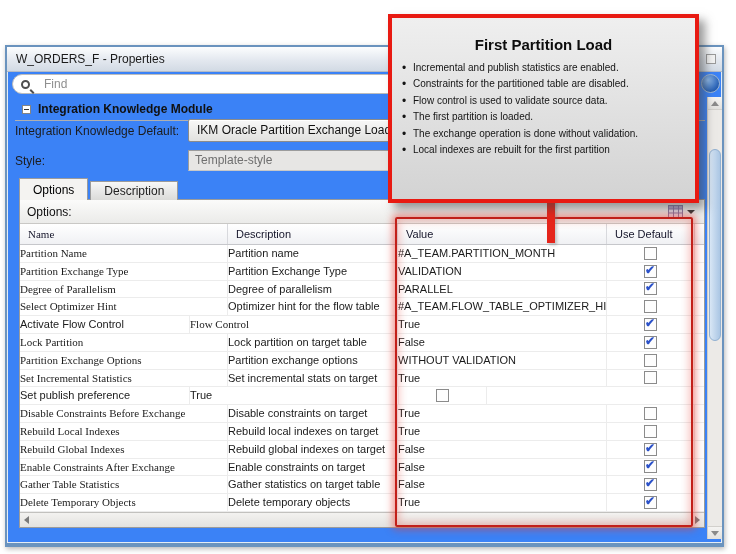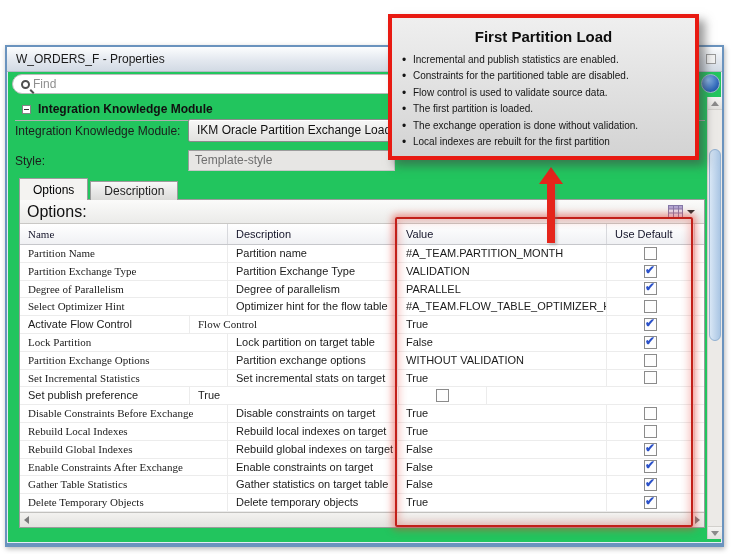--- a/index.html
+++ b/index.html
@@ -1,31 +1,31 @@
 <!DOCTYPE html>
 <html><head>
 <meta charset="utf-8">
 <style>
   * { margin:0; padding:0; box-sizing:border-box; }
   body { font-family:"Liberation Sans", sans-serif; background:#ffffff; }
   .page { position:relative; width:736px; height:554px; background:#ffffff; overflow:hidden; }
 
   
   .window { position:absolute; left:5px; top:45px; width:719px; height:502px;
-    border:2px solid #6a93be; border-bottom-width:4px; background:#22c55e;
+    border:2px solid #6a93be; border-bottom-width:4px; background:#3b82f6;
     box-shadow: inset 0 0 0 1px #e4ecf4, 1px 2px 5px rgba(0,0,0,.28); }
   .titlebar { position:relative; height:25px; line-height:25px; padding-left:9px;
     font-size:12px; color:#1a1a1a;
     background:linear-gradient(#fcfdfe,#e3e8ef 55%,#d2dae4); border-bottom:1px solid #b4bbc6; }
   .small-btn { position:absolute; right:6px; top:7px; width:10px; height:10px;
     border:1px solid #9a9a9a; background:#f2f2f2; }
   .findrow { position:relative; height:25px; }
   .findbox { position:absolute; left:5px; top:2px; width:680px; height:20px;
     border:1px solid #bcbcbc; border-radius:10px; background:#ffffff;
-    display:flex; align-items:center; gap:3px; padding-left:8px; }
+    display:flex; align-items:center; gap:14px; padding-left:8px; }
   .search-icon { width:9px; height:9px; border:2px solid #4f4f4f; border-radius:50%; position:relative; flex:0 0 auto; }
   .search-icon::after { content:""; position:absolute; width:2px; height:5px; background:#4f4f4f;
     transform:rotate(-45deg); left:8px; top:7px; }
   .find-text { color:#8f8f8f; font-size:12px; }
   .circle-btn { position:absolute; left:694px; top:2px; width:19px; height:19px; border-radius:50%;
     background:radial-gradient(circle at 35% 30%, #8ab6e8, #2e66b8 65%, #1a4a92); border:1px solid #9fb6ce; }
 
   
   .content { position:absolute; left:0; top:50px; right:17px; bottom:4px; }
   .section-hdr { display:flex; align-items:center; gap:7px; padding:5px 0 4px 7px;
@@ -43,30 +43,30 @@
 
   .tabs { position:absolute; left:12px; top:81px; height:22px; display:flex; align-items:flex-end; gap:2px; z-index:2; }
   .tab { font-size:12px; padding:0 13px; border:1px solid #9b9b9b; border-bottom:none; white-space:nowrap; }
   .tab.active { background:#f4f3f1; height:22px; line-height:22px; z-index:3; }
   .tab.inactive { background:linear-gradient(#f7f7f7,#dbdbd9); height:19px; line-height:19px; color:#222; }
 
   
   .panel { position:absolute; left:12px; top:102px; width:686px; height:329px;
     border:1px solid #9b9b9b; background:#ffffff; display:flex; flex-direction:column; }
   .ptoolbar { height:24px; flex:0 0 auto; background:linear-gradient(#fbfbfa,#ebebe9);
-    border-bottom:1px solid #c9c8c5; display:flex; align-items:center; padding:0 7px; font-size:16px; color:#111; }
+    border-bottom:1px solid #c9c8c5; display:flex; align-items:center; padding:0 7px; font-size:12px; color:#111; }
   .ptoolbar .spacer { flex:1; }
   .grid-btn { display:flex; align-items:center; gap:4px; padding:1px 2px; }
   .caret-down { width:0; height:0; border-left:4px solid transparent; border-right:4px solid transparent; border-top:4px solid #333; }
   .thead { height:21px; flex:0 0 auto; display:flex; background:linear-gradient(#ffffff,#f0f1f4);
     border-bottom:1px solid #c6c7cb; font-size:11px; color:#15152a; }
   .thead .cell { line-height:20px; padding-left:8px; border-right:1px solid #d8d9dd; overflow:hidden; white-space:nowrap; }
   .tbody { flex:1 1 auto; overflow:hidden; }
   .trow { height:17.8px; display:flex; align-items:center; border-bottom:1px solid #ececec; font-size:11px; color:#1b1b1b; }
-  .trow .cell { padding-left:8px; border-right:1px solid #ececec; overflow:hidden; white-space:nowrap; height:100%; line-height:17px; }
+  .trow .cell { border-right:1px solid #ececec; overflow:hidden; white-space:nowrap; height:100%; line-height:17px; }
   .c-name { width:208px; flex:0 0 auto;font-family:Liberation Serif, serif; }
   .c-desc { width:170px; flex:0 0 auto; }
   .c-val  { width:209px; flex:0 0 auto; }
   .c-def  { width:88px; flex:0 0 auto; display:flex; align-items:center; justify-content:center;
     border-right:1px solid #ececec; height:100%; }
   .c-fill { flex:1 1 auto; border-right:none !important; }
   .cb { width:13px; height:13px; border:1px solid #8b8b8b; background:#fdfdfd; position:relative; }
   .cb.checked::after { content:"\2714"; position:absolute; left:0px; top:-3px;
     color:#2b51c9; font-size:12px; font-weight:bold; }
   .hscroll { height:15px; flex:0 0 auto; border-top:1px solid #c2c1be;
@@ -87,23 +87,23 @@
     background:linear-gradient(90deg,#d8e6f5,#aac6e4); border:1px solid #90b0d2; }
 
   
   .hl-box { position:absolute; left:395px; top:217px; width:298px; height:310px;
     border:2px solid #c2201a; border-radius:2px; z-index:5; pointer-events:none;
     box-shadow:0 0 7px 3px rgba(229,62,52,.5), inset 0 0 8px 2px rgba(229,62,52,.32); }
   .arrow-shaft { position:absolute; left:547px; top:183px; width:8px; height:60px; background:#e5251b; z-index:6;
     box-shadow:2px 2px 3px rgba(120,120,120,.4); }
   .arrow-head { position:absolute; left:539px; top:167px; width:0; height:0; z-index:6;
     border-left:12px solid transparent; border-right:12px solid transparent; border-bottom:17px solid #e5251b; }
-  .callout { position:absolute; left:388px; top:14px; width:311px; height:146px; z-index:8;
+  .callout { position:absolute; left:388px; top:14px; width:311px; height:189px; z-index:8;
     background:linear-gradient(#efefef,#d3d3d3); border:4px solid #e81a12;
-    box-shadow:6px 6px 9px rgba(70,70,70,.55); padding:8px 8px 0 8px; }
+    box-shadow:6px 6px 9px rgba(70,70,70,.55); padding:16px 8px 0 8px; }
   .callout-title { text-align:center; font-weight:bold; font-size:15px; color:#0d0d0d; margin:2px 0 7px 0; }
   .callout ul { list-style:none; }
   .callout li { position:relative; font-size:10px; line-height:16.4px; color:#141414; padding-left:13px; }
   .callout li::before { content:"\2022"; position:absolute; left:2px; top:0; font-size:12px; }
 </style>
 </head>
 <body>
 
 <div class="page">
 
@@ -122,21 +122,21 @@
       <span class="circle-btn"></span>
     </div>
 
     <div class="content">
 
       <div class="section-hdr">
         <span class="collapse-box"></span>
         <span>Integration Knowledge Module</span>
       </div>
 
-      <span class="form-label" style="left:8px; top:27px;">Integration Knowledge Module:</span>
+      <span class="form-label" style="left:8px; top:27px;">Integration Knowledge Default:</span>
       <div class="combo">IKM Oracle Partition Exchange Load</div>
 
       <span class="form-label" style="left:8px; top:57px;">Style:</span>
       <div class="style-field">Template-style</div>
 
       <div class="tabs">
         <div class="tab active">Options</div>
         <div class="tab inactive">Description</div>
       </div>
 

